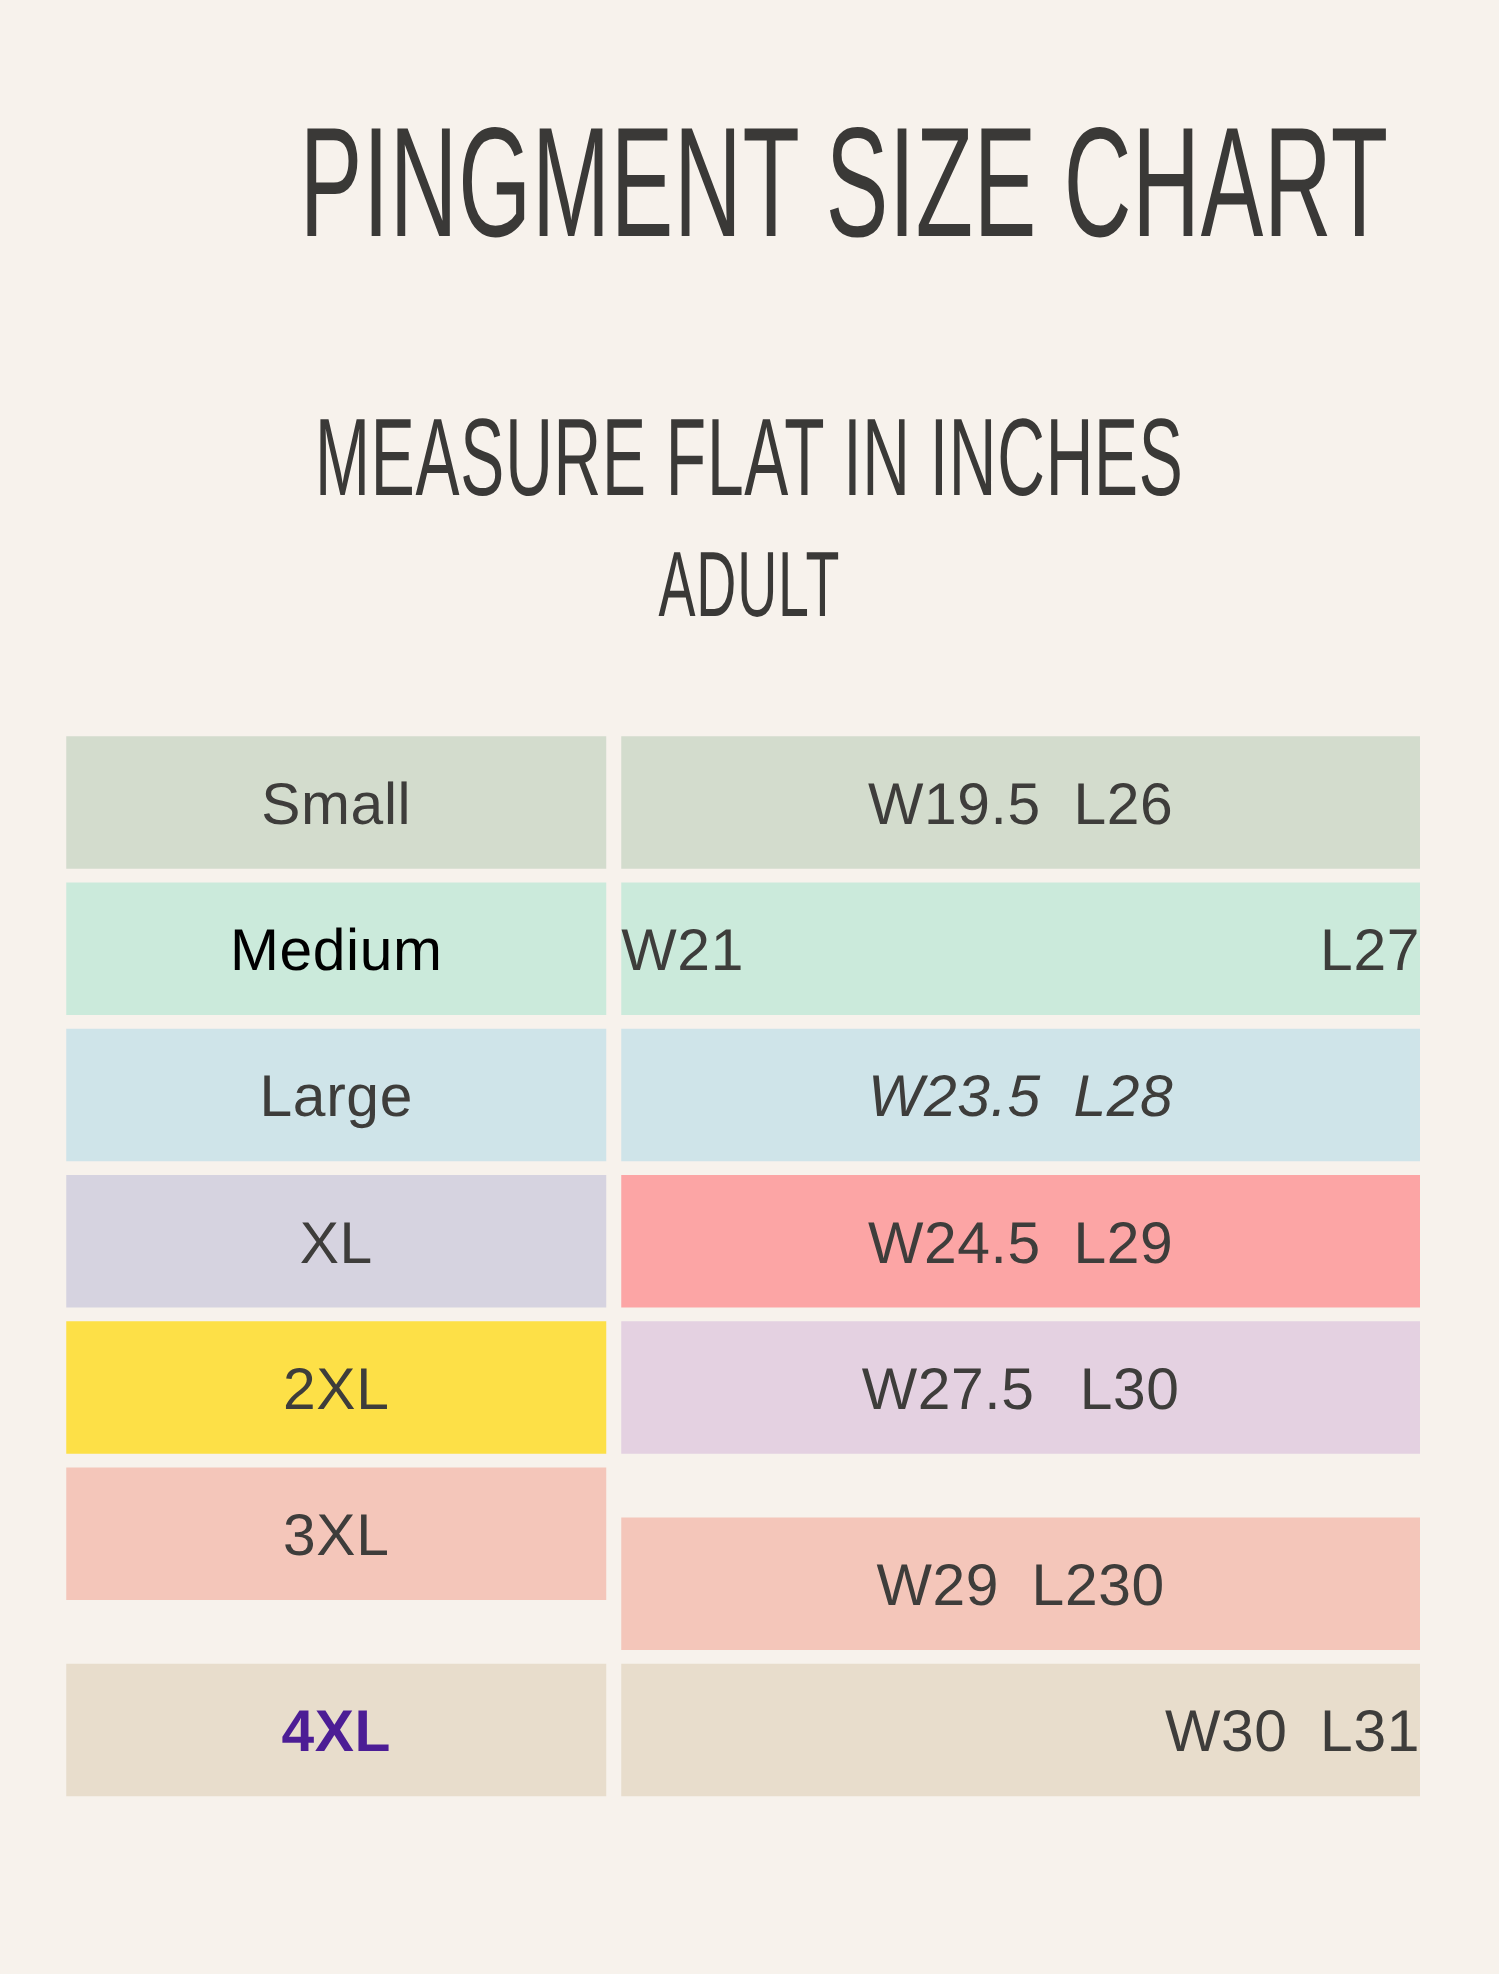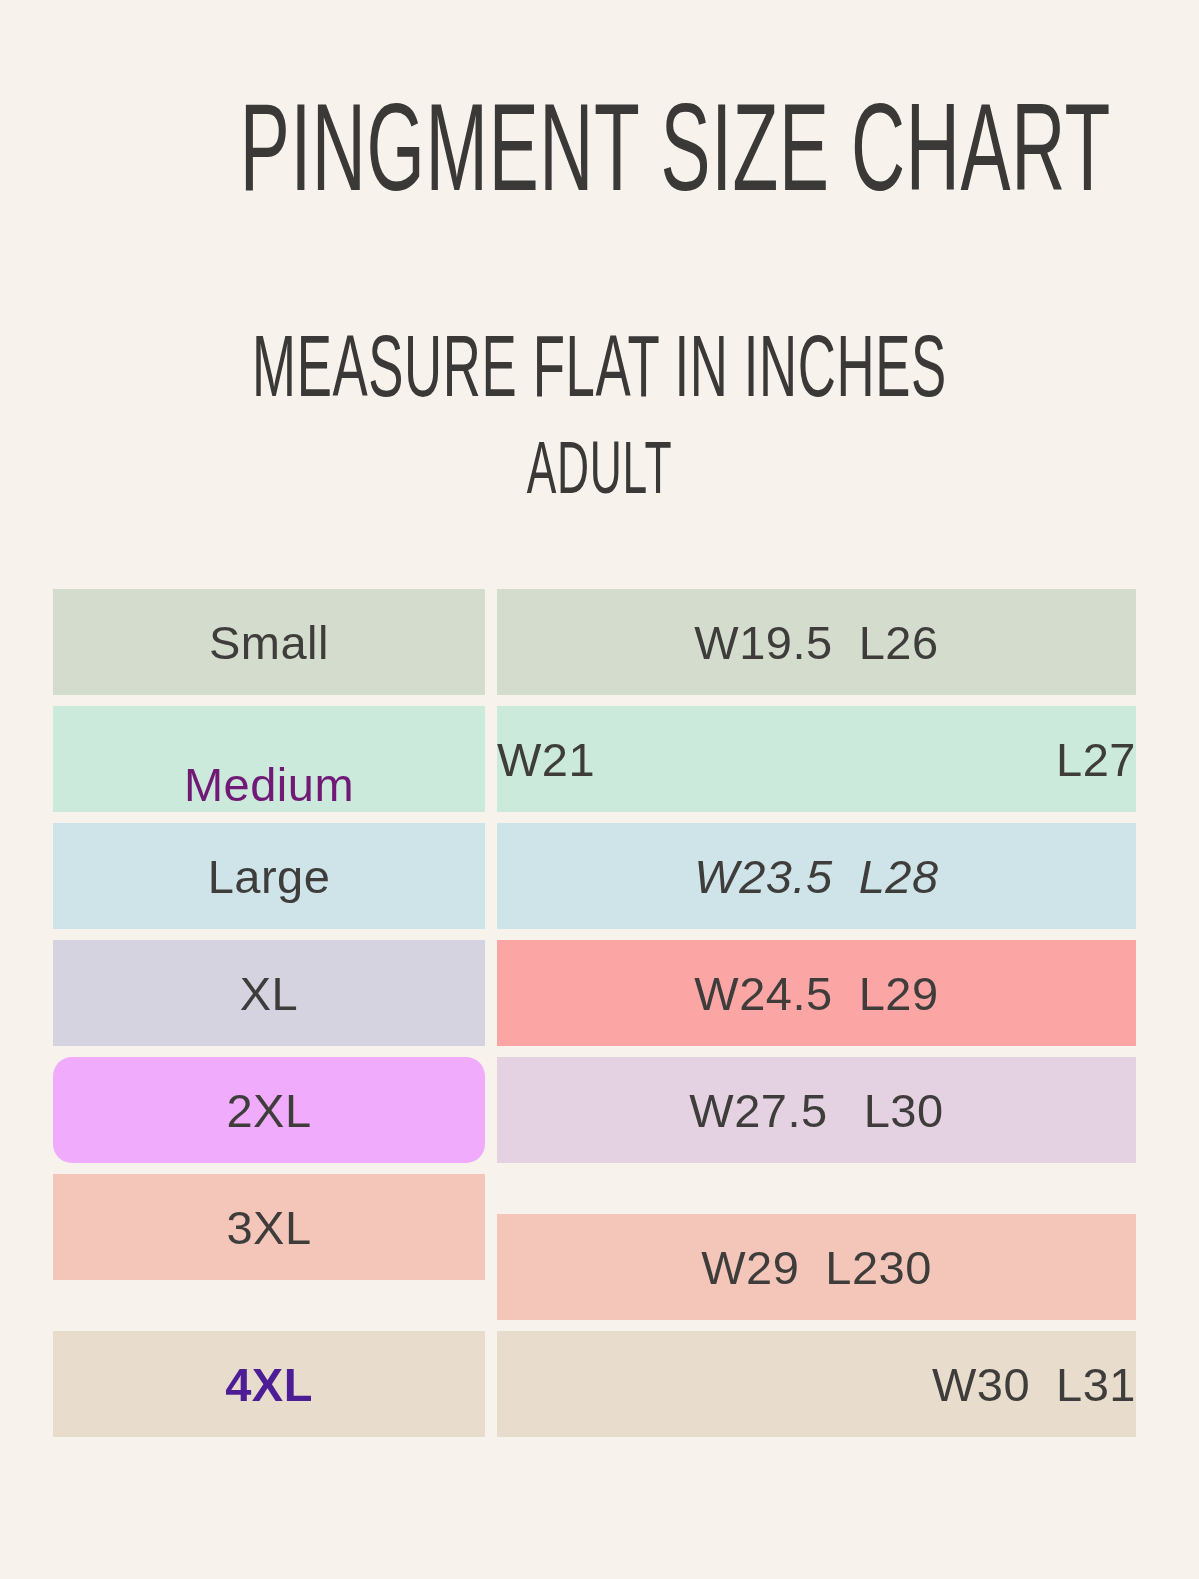--- a/index.html
+++ b/index.html
@@ -77,21 +77,21 @@
       <div class="cell size-cell" style="background-color: rgb(211, 220, 205); color: rgb(62, 61, 59);">
         <span>Small</span>
       </div>
       <div class="cell measure-cell" style="background-color: rgb(211, 220, 205); color: rgb(62, 61, 59);">
         <span>W19.5</span>
         <span>L26</span>
       </div>
     </div>
 
     <div class="row">
-      <div class="cell size-cell" style="background-color: rgb(203, 234, 219); color: #701a75; align-items: flex-end;">
+      <div class="cell size-cell" style="background-color: rgb(203, 234, 219); color: #000000;">
         <span>Medium</span>
       </div>
       <div class="cell measure-cell" style="background-color: rgb(203, 234, 219); color: rgb(62, 61, 59); justify-content: space-between;">
         <span>W21</span>
         <span>L27</span>
       </div>
     </div>
 
     <div class="row">
       <div class="cell size-cell" style="background-color: rgb(207, 228, 233); color: rgb(62, 61, 59);">
@@ -107,21 +107,21 @@
       <div class="cell size-cell" style="background-color: rgb(214, 211, 224); color: rgb(62, 61, 59);">
         <span>XL</span>
       </div>
       <div class="cell measure-cell" style="background-color: #fca5a5; color: rgb(62, 61, 59);">
         <span>W24.5</span>
         <span>L29</span>
       </div>
     </div>
 
     <div class="row">
-      <div class="cell size-cell" style="background-color: #f0abfc; color: rgb(62, 61, 59); border-radius: 19px;">
+      <div class="cell size-cell" style="background-color: #fde047; color: rgb(62, 61, 59);">
         <span>2XL</span>
       </div>
       <div class="cell measure-cell" style="background-color: rgb(228, 209, 225); color: rgb(62, 61, 59); gap: 36px;">
         <span>W27.5</span>
         <span>L30</span>
       </div>
     </div>
 
     <div class="row">
       <div class="cell size-cell" style="background-color: rgb(244, 198, 186); color: rgb(62, 61, 59);">

